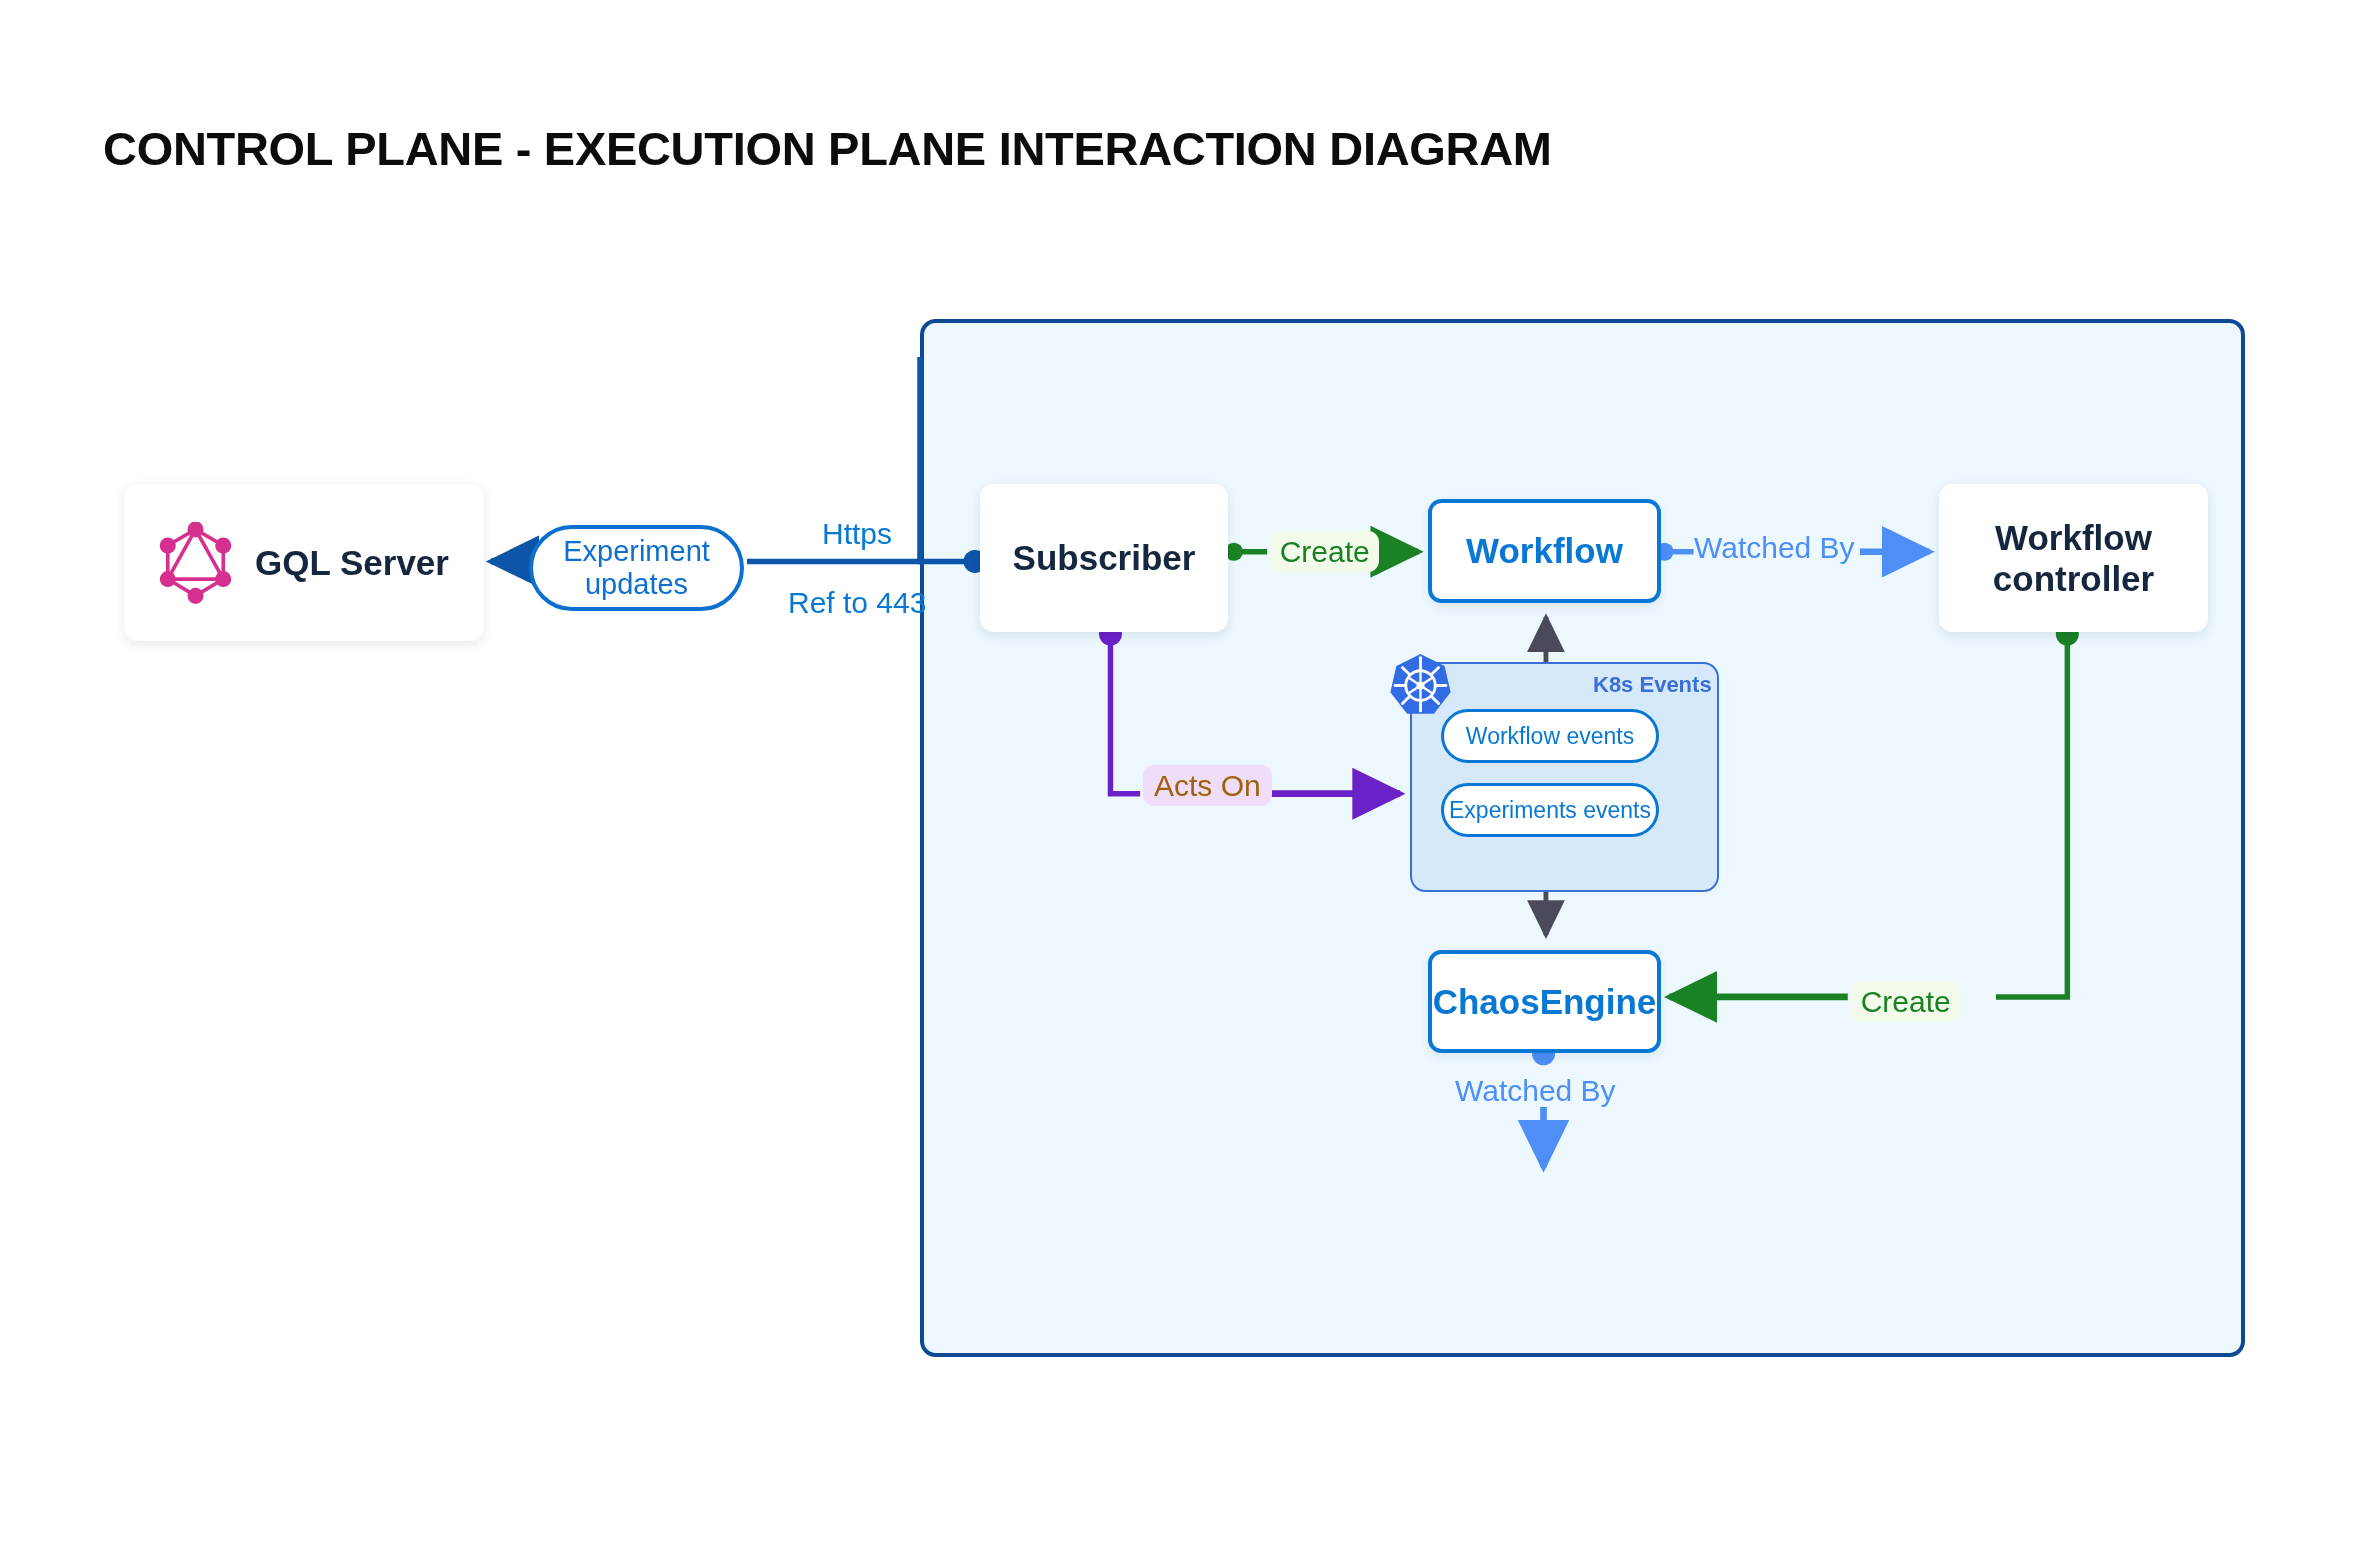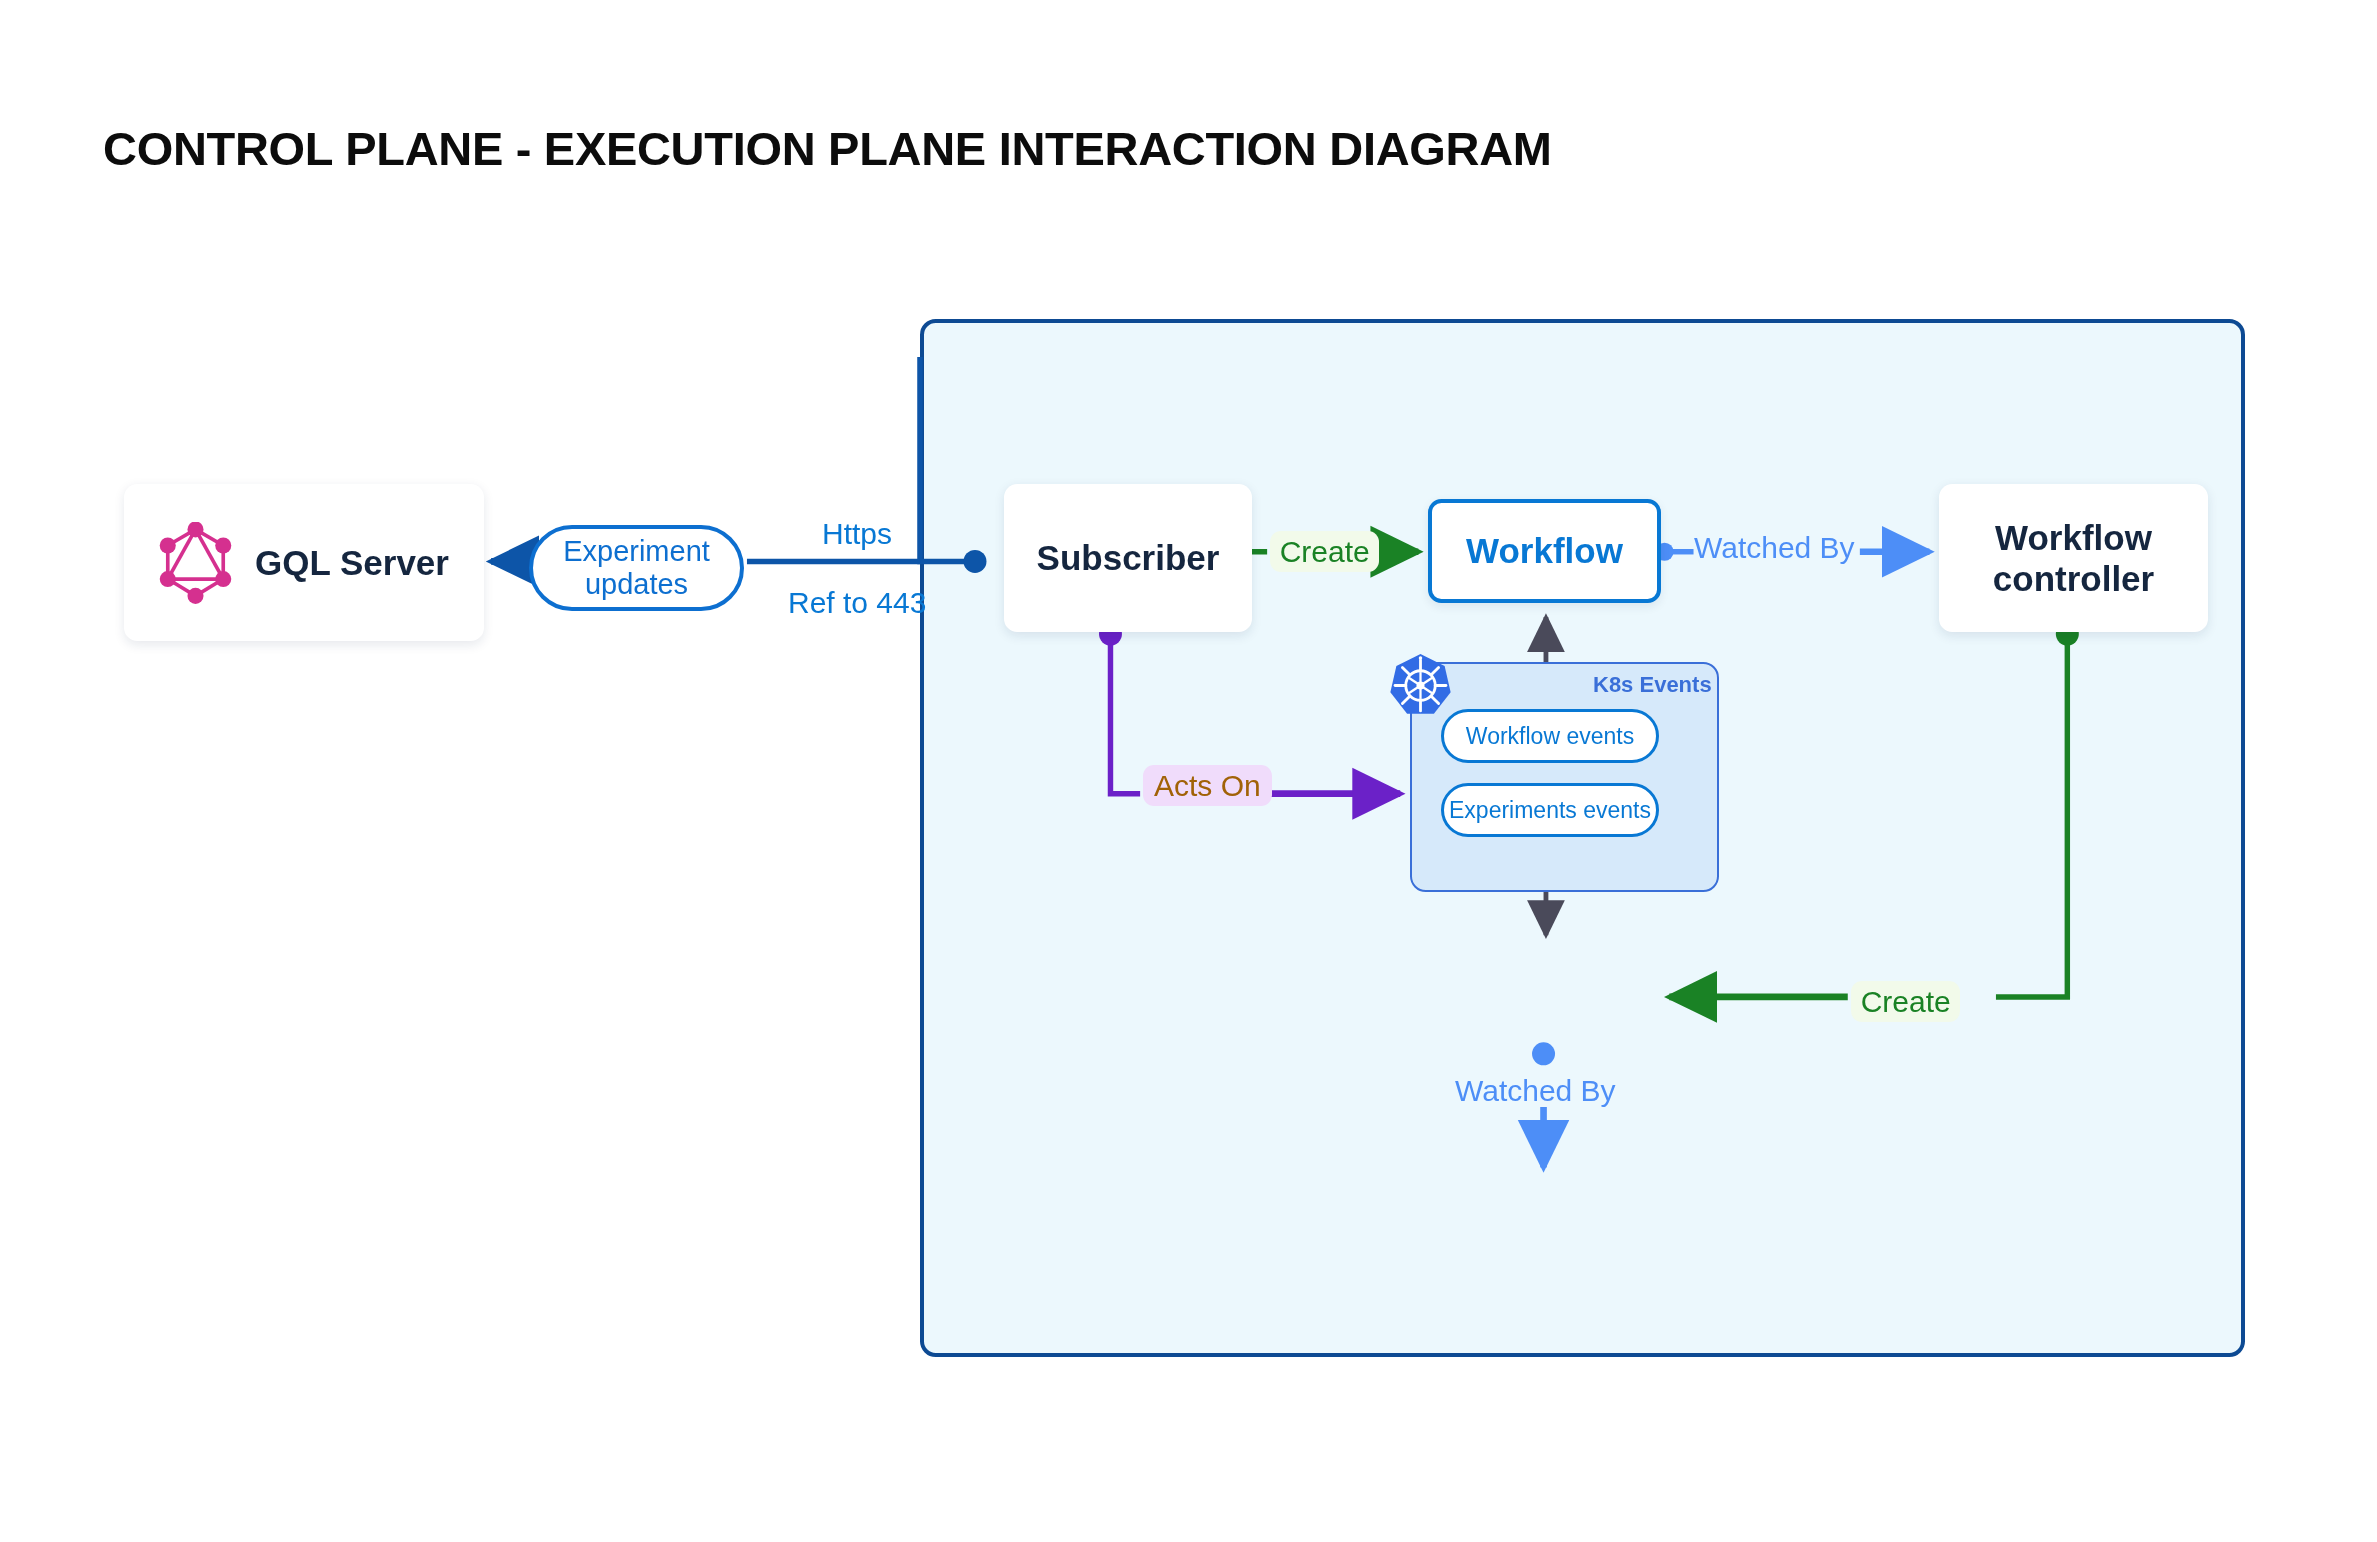--- a/index.html
+++ b/index.html
@@ -104,21 +104,21 @@
   .node-label-blue {
     color: #0878d4;
     font-size: 35px;
     font-weight: bold;
     text-align: center;
     line-height: 1.18;
   }
 
   
   #node-gql      { left: 124px;  top: 484px;  width: 360px;  height: 157px; }
-  #node-sub      { left: 980px; top: 484px;  width: 248px;  height: 148px; margin-left: 24px; }
+  #node-sub      { left: 980px; top: 484px;  width: 248px;  height: 148px; }
   #node-wf       { left: 1428px; top: 499px;  width: 233px;  height: 104px; }
   #node-wfctl    { left: 1939px; top: 484px;  width: 269px;  height: 148px; }
   #node-chaos    { left: 1428px; top: 950px; width: 233px;  height: 103px; }
   #node-operator { left: 1428px; top: 1177px; width: 263px;  height: 148px; }
 
   .gql-inner {
     display: flex;
     align-items: center;
     gap: 23px;
   }
@@ -350,20 +350,23 @@
     <div class="node-label-blue">Workflow</div>
   </div>
 
   <div class="node node-plain" id="node-wfctl">
     <div class="node-label-dark">
       <span>Workflow</span><br>
       <span>controller</span>
     </div>
   </div>
 
+  <div class="node node-outline" id="node-chaos">
+    <div class="node-label-blue">ChaosEngine</div>
+  </div>
 
 
   <div id="k8s-group"></div>
   <div id="k8s-title">K8s Events</div>
   <svg id="k8s-icon" viewBox="0 0 100 100" xmlns="http://www.w3.org/2000/svg">
     <polygon points="50,3 86,21 95,60 70,92 30,92 5,60 14,21" fill="#326ce5"></polygon>
     <g fill="none" stroke="#ffffff" stroke-width="4.2" stroke-linecap="round">
       <circle cx="50" cy="50" r="22"></circle>
       <line x1="50" y1="12" x2="50" y2="28"></line>
       <line x1="50" y1="72" x2="50" y2="88"></line>

